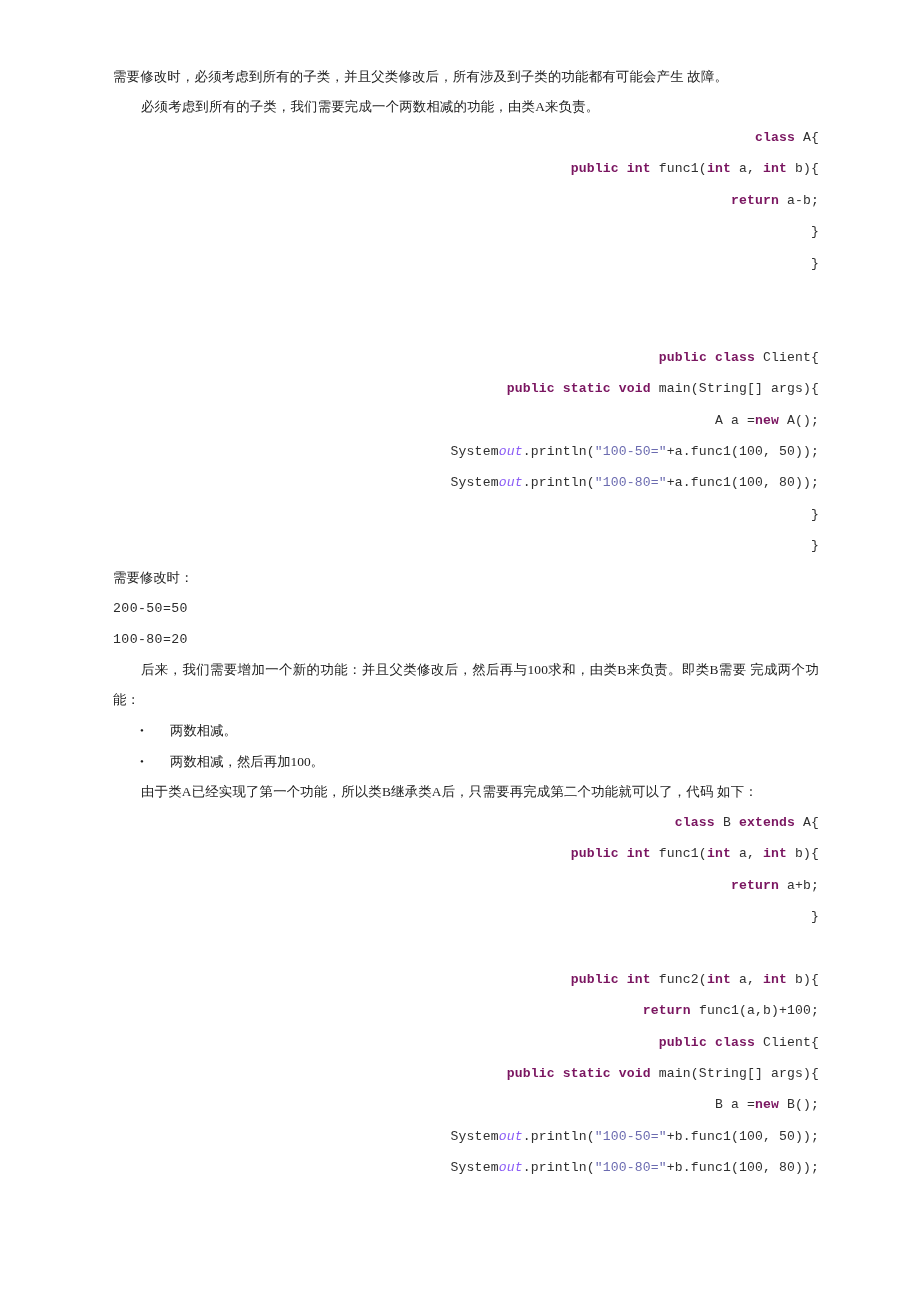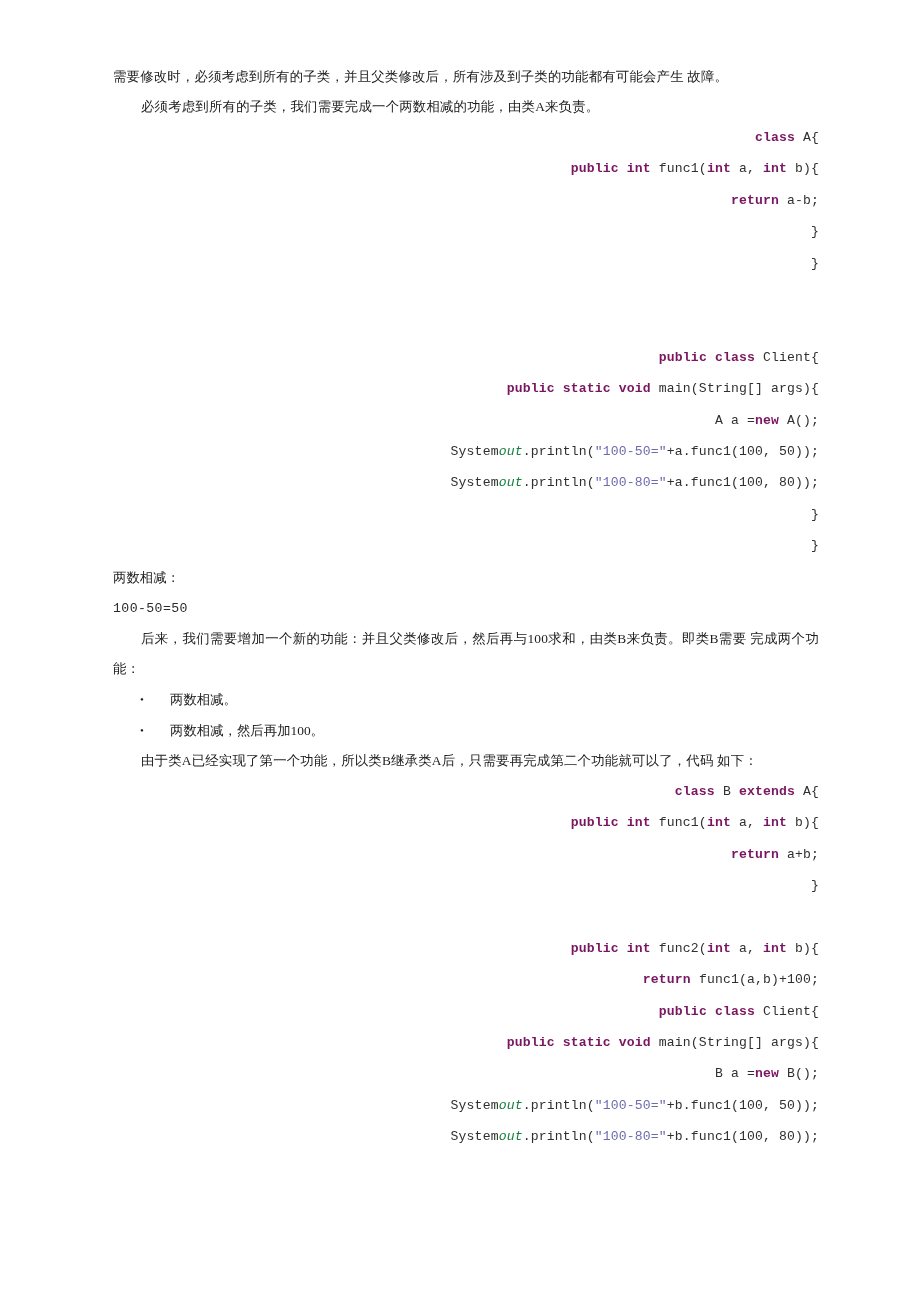--- a/index.html
+++ b/index.html
@@ -103,37 +103,38 @@
   }
   .kw {
     color: #7a1560;
     font-weight: bold;
   }
   .str {
     color: #6b6bb0;
   }
   .fieldref {
     font-style: italic;
-    color: #15803d;
+    color: #8b5cf6;
   }
   .blank-line {
     min-height: 31.4px;
   }
 </style>
 </head>
 <body>
 
 <div id="page">
   <div class="body-col" id="body-col">
       <p class="para plain" id="para-risk-1">需要修改时，必须考虑到所有的子类，并且父类修改后，所有涉及到子类的功能都有可能会产生 故障。</p>
       <p class="para indent" id="para-risk-2">必须考虑到所有的子类，我们需要完成一个两数相减的功能，由类A来负责。</p>
       <div class="code-block" id="code-class-a"><div class="code-line"><span class="kw">class</span><span> A{</span></div><div class="code-line"><span>    </span><span class="kw">public int</span><span> func1(</span><span class="kw">int</span><span> a, </span><span class="kw">int</span><span> b){</span></div><div class="code-line"><span>      </span><span class="kw">return</span><span> a-b;</span></div><div class="code-line"><span>     }</span></div><div class="code-line"><span>}</span></div><div class="code-line blank-line">&nbsp;</div><div class="code-line blank-line">&nbsp;</div></div>
       <div class="code-block" id="code-client-a"><div class="code-line"><span class="kw">public class</span><span> Client{</span></div><div class="code-line"><span>    </span><span class="kw">public static void</span><span> main(String[] args){</span></div><div class="code-line"><span>       A a =</span><span class="kw">new</span><span> A();</span></div><div class="code-line"><span>       System</span><span class="fieldref">out</span><span>.println(</span><span class="str">"100-50="</span><span>+a.func1(100, 50));</span></div><div class="code-line"><span>       System</span><span class="fieldref">out</span><span>.println(</span><span class="str">"100-80="</span><span>+a.func1(100, 80));</span></div><div class="code-line"><span>     }</span></div><div class="code-line"><span>}</span></div></div>
-      <p class="labelline" id="label-result">两数相减：</p>
-      <p class="outline" id="output-1">100-50=50</p>
+      <p class="labelline" id="label-result">需要修改时：</p>
+      <p class="outline" id="output-1">200-50=50</p>
+      <p class="outline" id="output-2">100-80=20</p>
       <p class="para indent" id="para-add-func">后来，我们需要增加一个新的功能：并且父类修改后，然后再与100求和，由类B来负责。即类B需要 完成两个功能：</p>
       <div class="bullet-row" id="bullet-1"><span class="bullet-dot">•</span><span>两数相减。</span></div>
       <div class="bullet-row" id="bullet-2"><span class="bullet-dot">•</span><span>两数相减，然后再加100。</span></div>
       <p class="para indent" id="para-inherit">由于类A已经实现了第一个功能，所以类B继承类A后，只需要再完成第二个功能就可以了，代码 如下：</p>
       <div class="code-block" id="code-class-b"><div class="code-line"><span class="kw">class</span><span> B </span><span class="kw">extends</span><span> A{</span></div><div class="code-line"><span>    </span><span class="kw">public int</span><span> func1(</span><span class="kw">int</span><span> a, </span><span class="kw">int</span><span> b){</span></div><div class="code-line"><span>      </span><span class="kw">return</span><span> a+b;</span></div><div class="code-line"><span>     }</span></div><div class="code-line blank-line">&nbsp;</div><div class="code-line"><span>    </span><span class="kw">public int</span><span> func2(</span><span class="kw">int</span><span> a, </span><span class="kw">int</span><span> b){</span></div><div class="code-line"><span>      </span><span class="kw">return</span><span> func1(a,b)+100;</span></div></div>
       <div class="code-block" id="code-client-b"><div class="code-line"><span class="kw">public class</span><span> Client{</span></div><div class="code-line"><span>    </span><span class="kw">public static void</span><span> main(String[] args){</span></div><div class="code-line"><span>       B a =</span><span class="kw">new</span><span> B();</span></div><div class="code-line"><span>       System</span><span class="fieldref">out</span><span>.println(</span><span class="str">"100-50="</span><span>+b.func1(100, 50));</span></div><div class="code-line"><span>       System</span><span class="fieldref">out</span><span>.println(</span><span class="str">"100-80="</span><span>+b.func1(100, 80));</span></div></div>
     </div>
 </div>
 
 </body></html>

